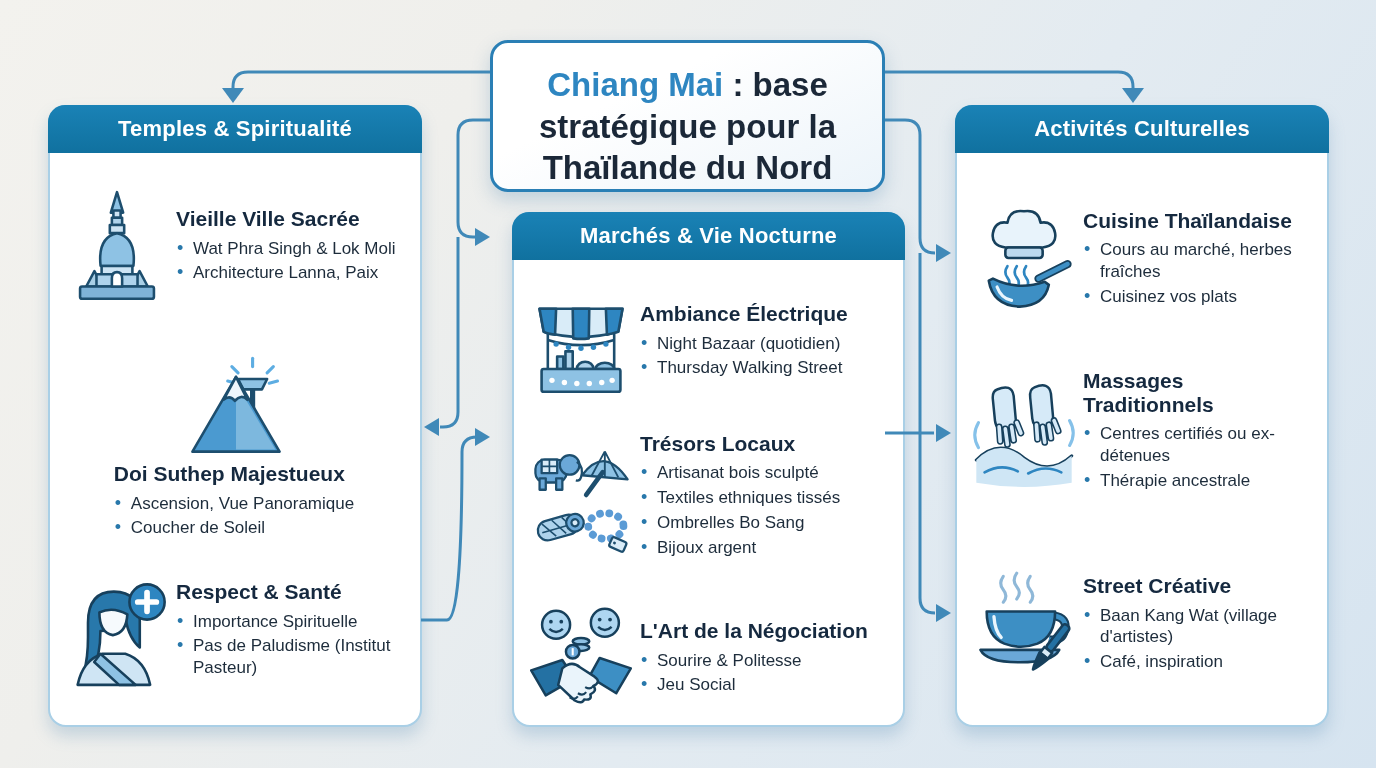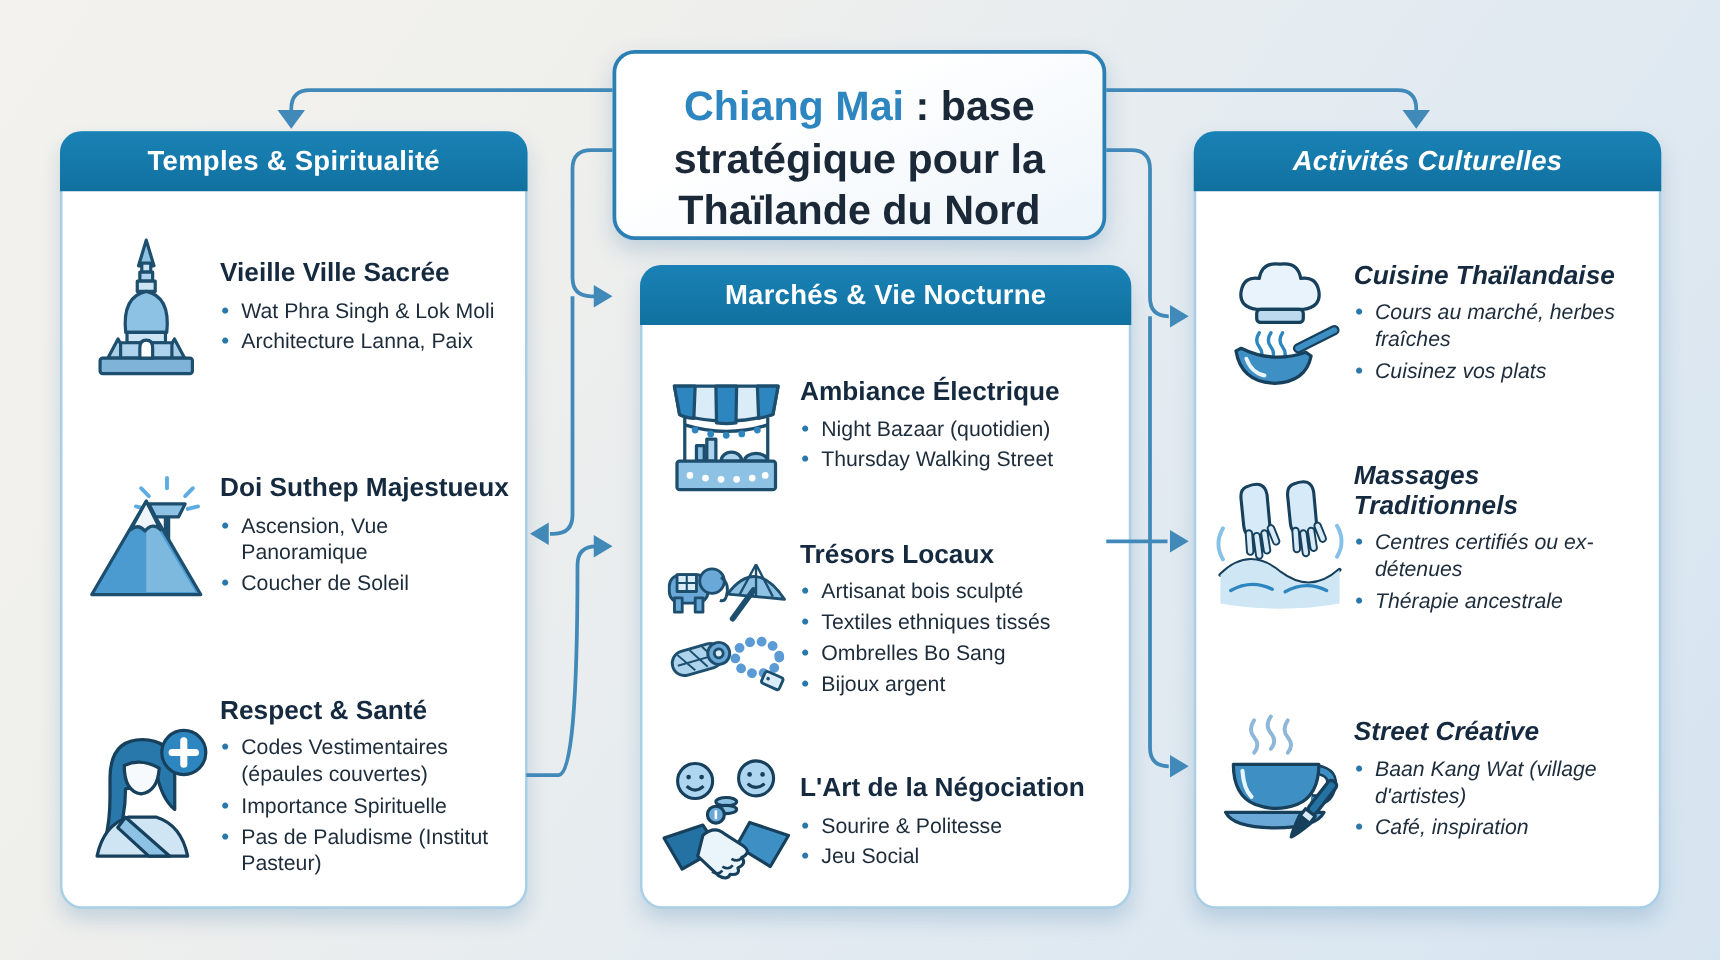--- a/index.html
+++ b/index.html
@@ -112,21 +112,21 @@
       </div>
       <div class="item-text">
         <div class="item-title">Vieille Ville Sacrée</div>
         <ul class="bullets">
           <li>Wat Phra Singh &amp; Lok Moli</li>
           <li>Architecture Lanna, Paix</li>
         </ul>
       </div>
     </div>
 
-    <div class="item" style="top:243px; height:160px;">
+    <div class="item" style="top:243px; height:160px;flex-direction:column;">
       <div class="icon-box">
         <svg width="104" height="112" viewBox="0 0 100 108">
           <g stroke="#1d4e6e" stroke-width="2.5" stroke-linejoin="round">
             <g stroke="#5dade2" stroke-width="3" stroke-linecap="round">
               <path d="M46 16 l6 6"></path>
                 <path d="M66 8 v8"></path>
                 <path d="M86 16 l-6 6"></path>
               <path d="M42 30 l8 2"></path>
                 <path d="M90 30 l-8 2"></path>
             </g>
@@ -156,21 +156,20 @@
             <path d="M12 108 Q17 84 36 78 H58 Q77 84 82 108 Z" fill="#cfe5f4"></path>
             <path d="M34 78 L68 108 H52 L28 86 Z" fill="#8ec2e4"></path>
             <circle cx="79" cy="28" r="17" fill="#2e86c1"></circle>
             <path d="M79 19 v18 M70 28 h18" stroke="#ffffff" stroke-width="5.5" stroke-linecap="round"></path>
           </g>
         </svg>
       </div>
       <div class="item-text">
         <div class="item-title">Respect &amp; Santé</div>
         <ul class="bullets">
-          <li>Codes Vestimentaires (épaules couvertes)</li>
           <li>Importance Spirituelle</li>
           <li>Pas de Paludisme (Institut Pasteur)</li>
         </ul>
       </div>
     </div>
   </div>
 
   <div class="card" style="left:512px; top:212px; width:393px; height:515px;">
     <div class="card-header">Marchés &amp; Vie Nocturne</div>
 
@@ -278,21 +277,21 @@
       <div class="item-text">
         <div class="item-title">L'Art de la Négociation</div>
         <ul class="bullets">
           <li>Sourire &amp; Politesse</li>
           <li>Jeu Social</li>
         </ul>
       </div>
     </div>
   </div>
 
-  <div class="card" style="left:955px; top:105px; width:374px; height:622px;font-style:italic;">
+  <div class="card" style="left:955px; top:105px; width:374px; height:622px;">
     <div class="card-header">Activités Culturelles</div>
 
     <div class="item" style="top:85px; height:135px;">
       <div class="icon-box">
         <svg width="104" height="116" viewBox="0 0 100 112">
           <g stroke="#17405c" stroke-width="2.5" stroke-linejoin="round">
             <path d="M32 44 Q18 42 20 30 Q22 18 34 20 Q36 7 50 9 Q64 7 66 20 Q78 18 80 30 Q82 42 68 44 Z" fill="#e8f3fb"></path>
             <rect x="32" y="44" width="36" height="10" rx="3" fill="#bcd9ee"></rect>
             <g stroke="#2e86c1" stroke-width="2.6" fill="none" stroke-linecap="round">
               <path d="M34 62 q-4 6 0 11 q4 5 0 11"></path>

